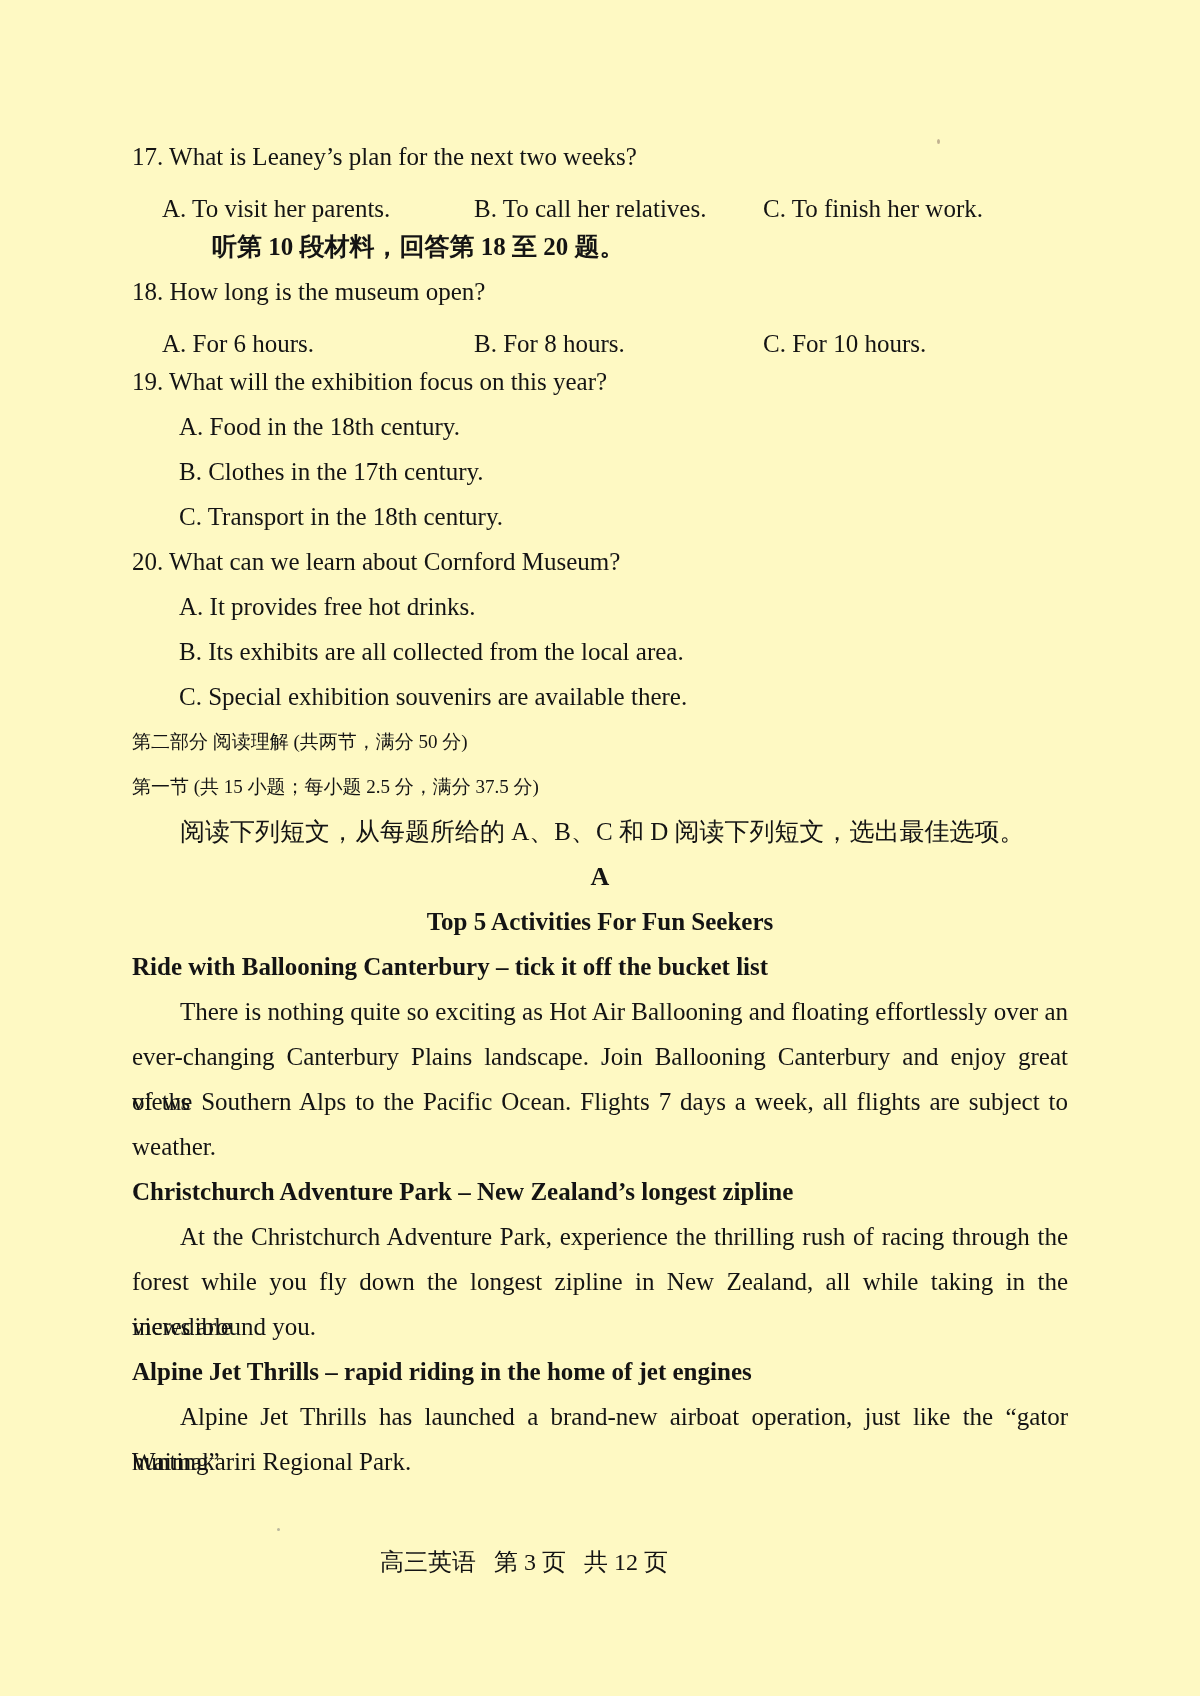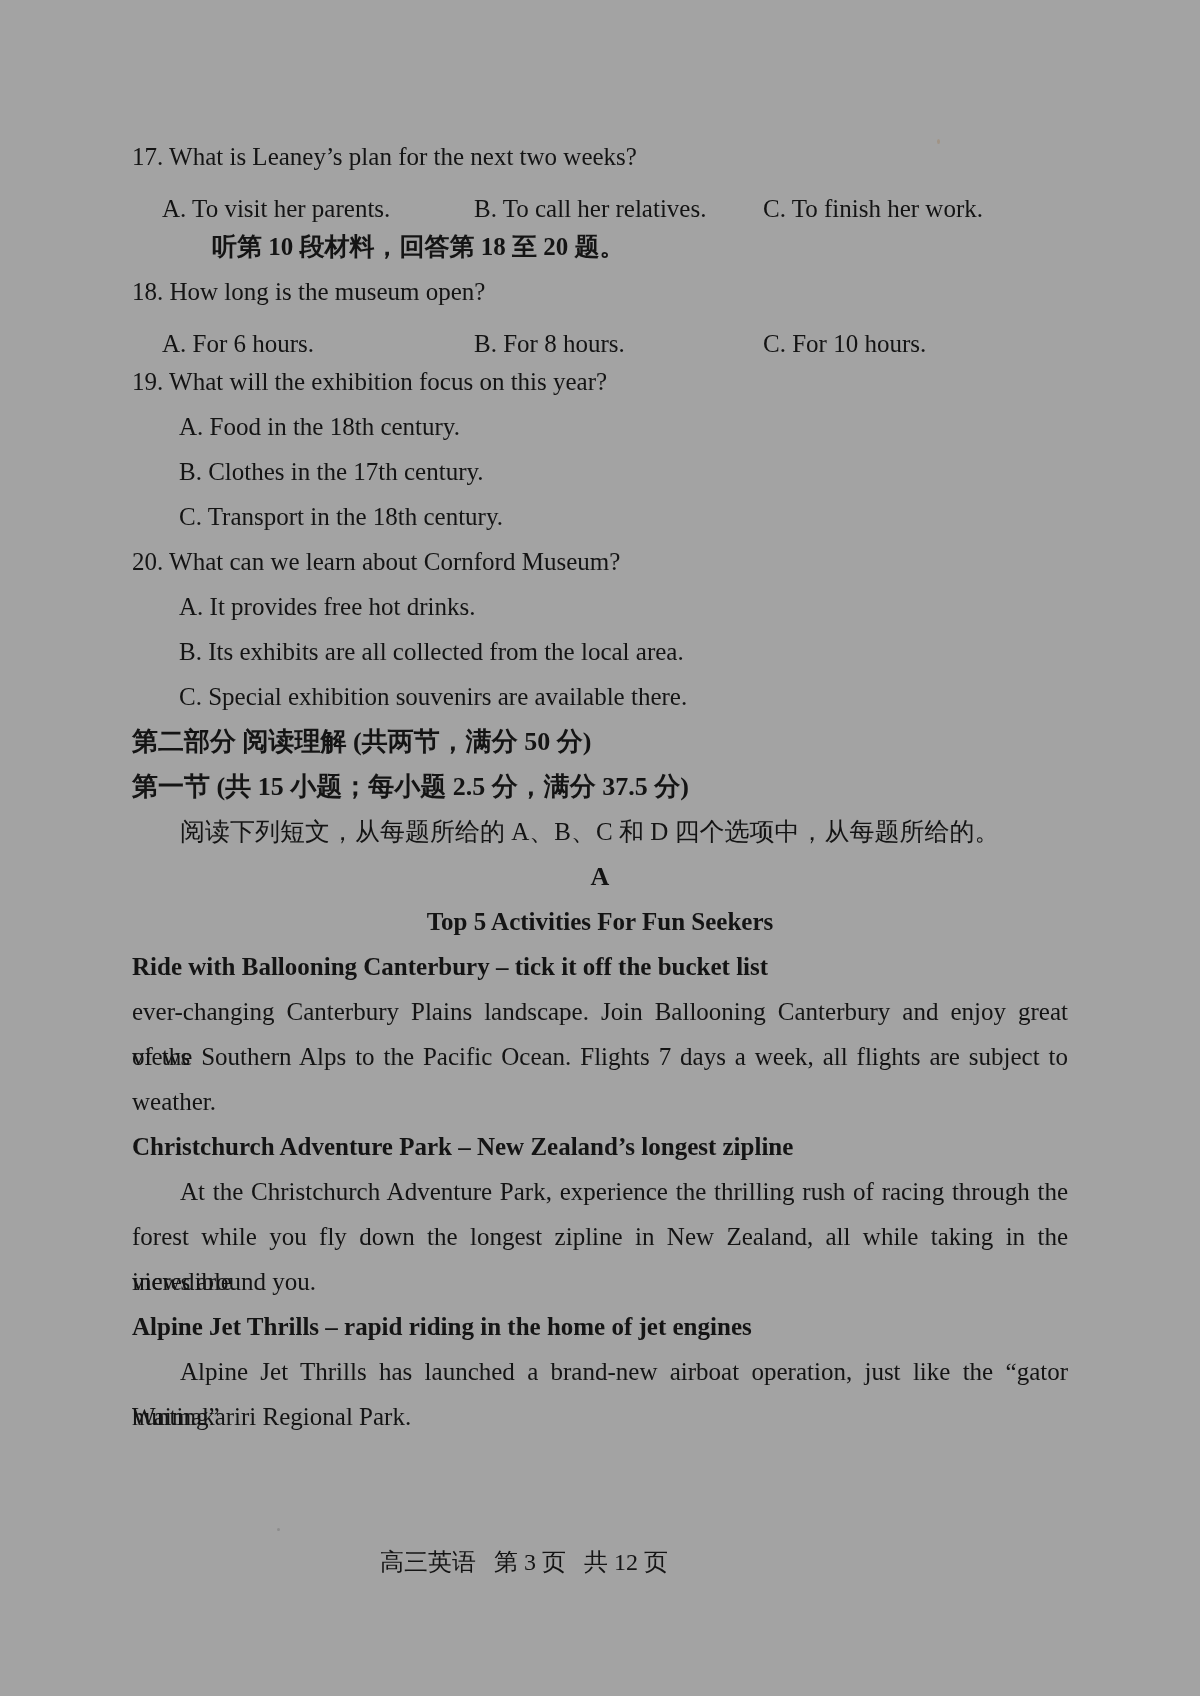--- a/index.html
+++ b/index.html
@@ -1,21 +1,21 @@
 <!DOCTYPE html>
 <html><head>
 <meta charset="utf-8">
 <style>
   html,body{margin:0;padding:0;background:#e8e8e8;}
   .page{
     position:relative;
     width:1200px;
     height:1696px;
     margin:0 auto;
-    background:#a3a3a3;
+    background:#fef9c3;
     color:#141414;
     font-family:"Liberation Serif", serif;
     font-size:25px;
     overflow:hidden;
   }
   .content{
     position:absolute;
     top:134px;
     left:132px;
     width:936px;
@@ -34,21 +34,21 @@
   }
   .indent{text-indent:48px;}
   .lastline{text-align:left;}
   .opt-row{position:relative;}
   .opt-row .opt{position:absolute;top:7px;}
   .opt-a{left:30px;}
   .opt-b{left:342px;}
   .opt-c{left:631px;}
   .stack-opt{margin-left:47px;}
   .cn-instr{margin-left:80px;font-weight:bold;}
-  .cn-part{font-weight:bold;font-size:26px;}
+  .cn-part{font-weight:normal;font-size:19px;}
   .cn-read{margin-left:48px;}
   .centered{text-align:center;}
   .bold{font-weight:bold;}
   .passage-label{font-weight:bold;font-size:26px;}
   .footer{
     position:absolute;
     top:1540px;
     left:0;
     width:1048px;
     text-align:center;
@@ -96,26 +96,27 @@
     <div class="line stack-opt">B. Clothes in the 17th century.</div>
     <div class="line stack-opt">C. Transport in the 18th century.</div>
 
     <div class="line">20. What can we learn about Cornford Museum?</div>
     <div class="line stack-opt">A. It provides free hot drinks.</div>
     <div class="line stack-opt">B. Its exhibits are all collected from the local area.</div>
     <div class="line stack-opt">C. Special exhibition souvenirs are available there.</div>
 
     <div class="line cn-part">第二部分 阅读理解 (共两节，满分 50 分)</div>
     <div class="line cn-part">第一节 (共 15 小题；每小题 2.5 分，满分 37.5 分)</div>
-    <div class="line cn-read">阅读下列短文，从每题所给的 A、B、C 和 D 四个选项中，从每题所给的。</div>
+    <div class="line cn-read">阅读下列短文，从每题所给的 A、B、C 和 D 阅读下列短文，选出最佳选项。</div>
 
     <div class="line centered passage-label">A</div>
     <div class="line centered bold">Top 5 Activities For Fun Seekers</div>
 
     <div class="line bold">Ride with Ballooning Canterbury – tick it off the bucket list</div>
+    <div class="line just indent">There is nothing quite so exciting as Hot Air Ballooning and floating effortlessly over an</div>
     <div class="line just">ever-changing Canterbury Plains landscape. Join Ballooning Canterbury and enjoy great views</div>
     <div class="line just">of the Southern Alps to the Pacific Ocean. Flights 7 days a week, all flights are subject to</div>
     <div class="line lastline">weather.</div>
 
     <div class="line bold">Christchurch Adventure Park – New Zealand’s longest zipline</div>
     <div class="line just indent">At the Christchurch Adventure Park, experience the thrilling rush of racing through the</div>
     <div class="line just">forest while you fly down the longest zipline in New Zealand, all while taking in the incredible</div>
     <div class="line lastline">views around you.</div>
 
     <div class="line bold">Alpine Jet Thrills – rapid riding in the home of jet engines</div>

